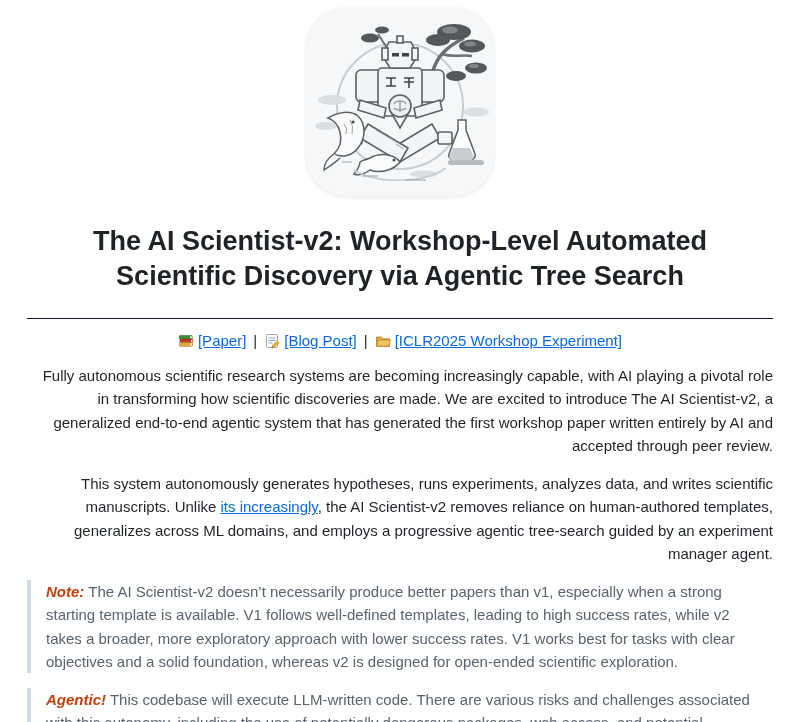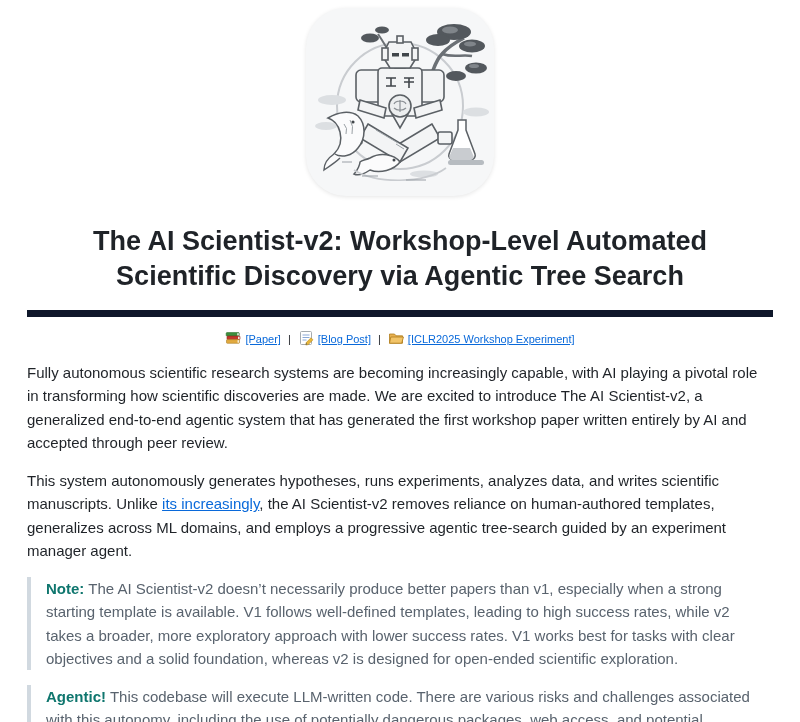--- a/index.html
+++ b/index.html
@@ -9,40 +9,40 @@
   }
   .page { box-sizing:border-box; padding:8px 27px 0 27px; }
 
   .logo-row { text-align:center; margin:0 0 24px 0; }
   .logo-card {
     display:inline-block; width:188px; height:188px;
     background:#f6f7f8; border-radius:40px;
     box-shadow:0 1px 4px rgba(0,0,0,0.10);
   }
 
-  .title-block { border-bottom:7px solid #0f172a; padding-bottom:16px; margin-bottom:13px; }
+  .title-block { border-bottom:1px solid #0f172a; padding-bottom:24px; margin-bottom:13px; }
   h1 {
     margin:0 auto; max-width:720px; text-align:center;
     font-size:27px; line-height:1.3; font-weight:700; color:#1f2328;
   }
 
-  .links-row { text-align:center; margin:0 0 15px 0; font-size:11px; white-space:nowrap; }
+  .links-row { text-align:center; margin:0 0 15px 0; font-size:15px; white-space:nowrap; }
   .links-row .icon { display:inline-block; margin-right:4px; }
   .links-row .icon svg { vertical-align:-3px; }
   a.lnk { color:#0969da; text-decoration:underline; cursor:pointer; }
   .sep { margin:0 7px; color:#1f2328; }
 
-  p.body-p { margin:0 0 15px 0; font-size:15px; line-height:1.55; }
+  p.body-p { margin:0 0 15px 0; font-size:15px; line-height:1.55;text-align:right; }
 
   blockquote {
     margin:0 0 15px 0; padding:0 15px;
     border-left:4px solid #d1d9e0; color:#59636e;
   }
   blockquote p { margin:0; font-size:15px; line-height:1.55; }
-  blockquote strong { font-weight:700; color:#0f766e; }
+  blockquote strong { font-weight:700; color:#c2410c;font-style:italic; }
 </style>
 </head>
 <body>
 
 <div class="page">
 
   <div class="logo-row">
     <div class="logo-card">
       <svg width="188" height="188" viewBox="0 0 188 188">
 

